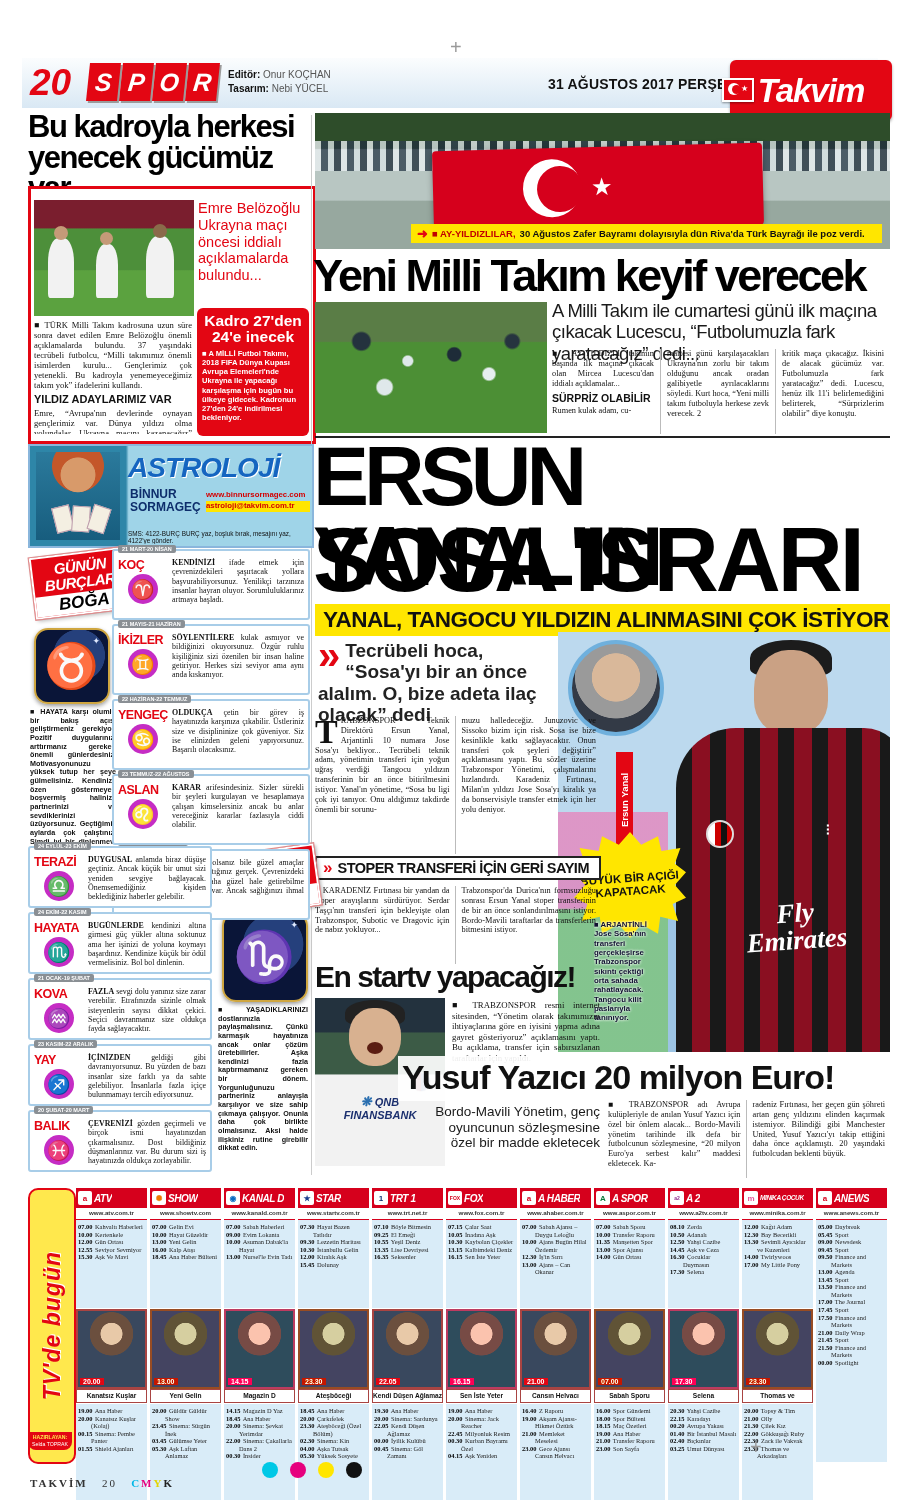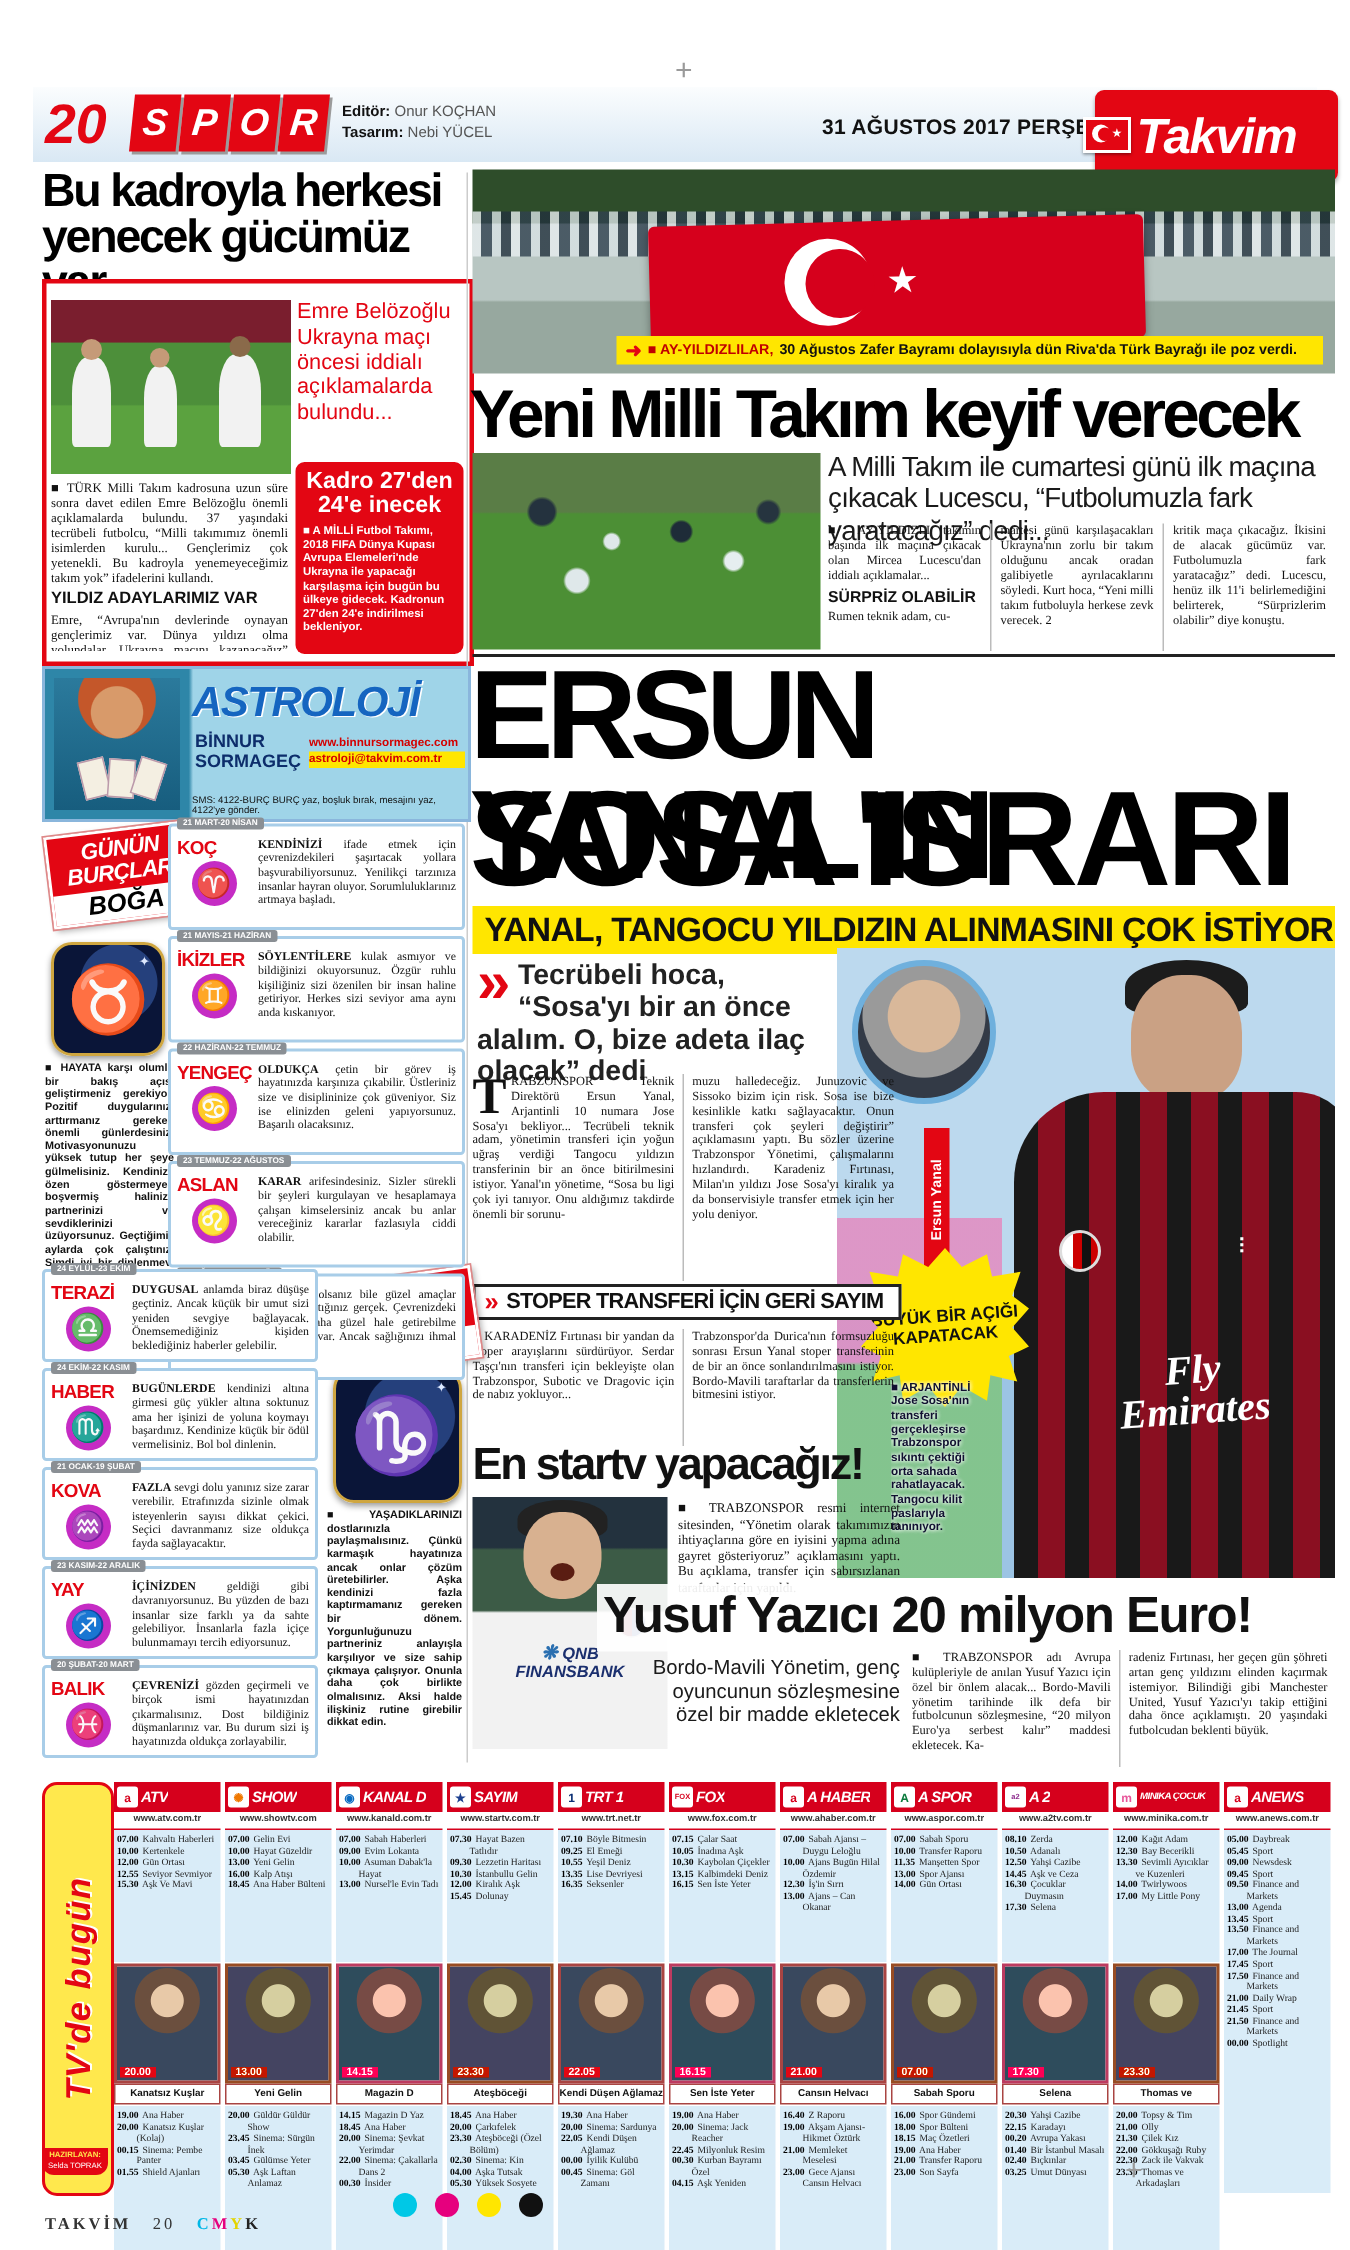--- a/index.html
+++ b/index.html
@@ -297,21 +297,21 @@
     </div>
   </div>
 
   <div class="abs milli-hl ovh">Yeni Milli Takım keyif verecek</div>
   <div class="abs train-photo"></div>
   <div class="abs milli-deck">A Milli Takım ile cumartesi günü ilk maçına çıkacak Lucescu, “Futbolumuzla fark yaratacağız” dedi...</div>
   <div class="abs milli-cols serif">
     <div class="mcol just ovh">
       <span>■ AY-YILDIZLI takımın başında ilk maçına çıkacak olan Mircea Lucescu'dan iddialı açıklamalar...</span>
       <div class="msub">SÜRPRİZ OLABİLİR</div>
-      <span>Rumen teknik adam, cu-</span>
+      <span>Rumen kulak adam, cu-</span>
     </div>
     <div class="mcol just ovh">martesi günü karşılaşacakları Ukrayna'nın zorlu bir takım olduğunu ancak oradan galibiyetle ayrılacaklarını söyledi. Kurt hoca, “Yeni milli takım futboluyla herkese zevk verecek. 2</div>
     <div class="mcol just ovh">kritik maça çıkacağız. İkisini de alacak gücümüz var. Futbolumuzla fark yaratacağız” dedi. Lucescu, henüz ilk 11'i belirlemediğini belirterek, “Sürprizlerim olabilir” diye konuştu.</div>
   </div>
   <div class="abs rule" style="left:315px;top:436px;width:575px;height:2px;"></div>
   <div class="abs vrule" style="left:311px;top:115px;height:1060px;"></div>
 
   <div class="abs sosa-hl1 ovh">ERSUN YANAL'IN</div>
   <div class="abs sosa-hl2 ovh">SOSA ISRARI</div>
   <div class="abs sosa-kicker ovh">YANAL, TANGOCU YILDIZIN ALINMASINI ÇOK İSTİYOR</div>
@@ -491,21 +491,21 @@
           </div>
     </div>
     <div class="ztext">
       <b>DUYGUSAL</b> <span>anlamda biraz düşüşe geçtiniz. Ancak küçük bir umut sizi yeniden sevgiye bağlayacak. Önemsemediğiniz kişiden beklediğiniz haberler gelebilir.</span>
     </div>
   </div>
 
   <div class="zbox">
     <span class="ztab">24 EKİM-22 KASIM</span>
     <div class="zleft">
-      <div class="zname">HABER</div>
+      <div class="zname">HAYATA</div>
       <div class="zcirc">
             <span>♏</span>
           </div>
     </div>
     <div class="ztext">
       <b>BUGÜNLERDE</b> <span>kendinizi altına girmesi güç yükler altına soktunuz ama her işinizi de yoluna koymayı başardınız. Kendinize küçük bir ödül vermelisiniz. Bol bol dinlenin.</span>
     </div>
   </div>
 
   <div class="zbox">
@@ -626,21 +626,21 @@
           <div class="prog"><span class="pt">18.45</span><span class="pn"> Ana Haber</span></div>
           <div class="prog"><span class="pt">20.00</span><span class="pn"> Sinema: Şevkat Yerimdar</span></div>
           <div class="prog"><span class="pt">22.00</span><span class="pn"> Sinema: Çakallarla Dans 2</span></div>
           <div class="prog"><span class="pt">00.30</span><span class="pn"> İnsider</span></div>
         </div>
   </div>
 
   <div class="col">
     <div class="chead">
       <span class="cicon" style="color: rgb(27, 63, 143);">★</span>
-      <span class="cname">SAYIM</span>
+      <span class="cname">STAR</span>
     </div>
     <div class="csite">www.startv.com.tr</div>
     <div class="mbox">
           <div class="prog"><span class="pt">07.30</span><span class="pn"> Hayat Bazen Tatlıdır</span></div>
           <div class="prog"><span class="pt">09.30</span><span class="pn"> Lezzetin Haritası</span></div>
           <div class="prog"><span class="pt">10.30</span><span class="pn"> İstanbullu Gelin</span></div>
           <div class="prog"><span class="pt">12.00</span><span class="pn"> Kiralık Aşk</span></div>
           <div class="prog"><span class="pt">15.45</span><span class="pn"> Dolunay</span></div>
         </div>
     <div class="fbox">

